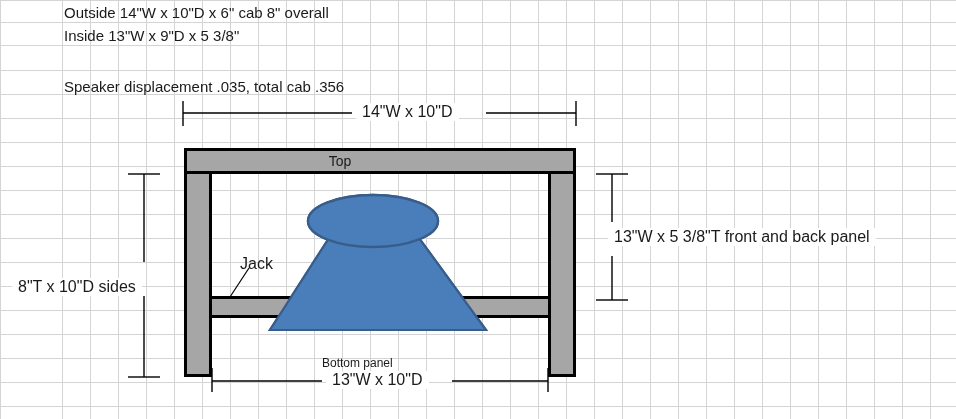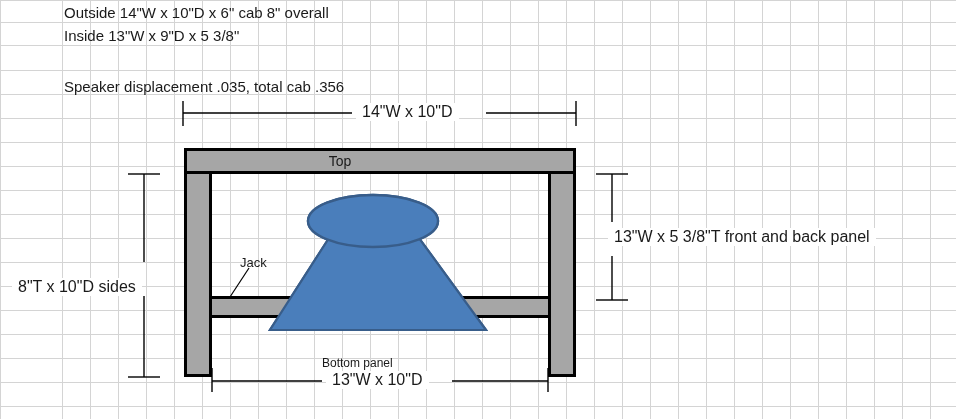--- a/index.html
+++ b/index.html
@@ -99,21 +99,21 @@
     left: 184px; top: 153px;
     width: 312px;
     text-align: center;
   }
   #label-bottom-panel {
     left: 322px; top: 356px;
     font-size: 12px;
   }
   #label-jack {
     left: 240px; top: 255px;
-    font-size: 13px;
+    font-size: 16px;
   }
 
   
   #speaker {
     position: absolute;
     left: 0; top: 0;
     width: 956px; height: 419px;
     pointer-events: none;
   }
 

